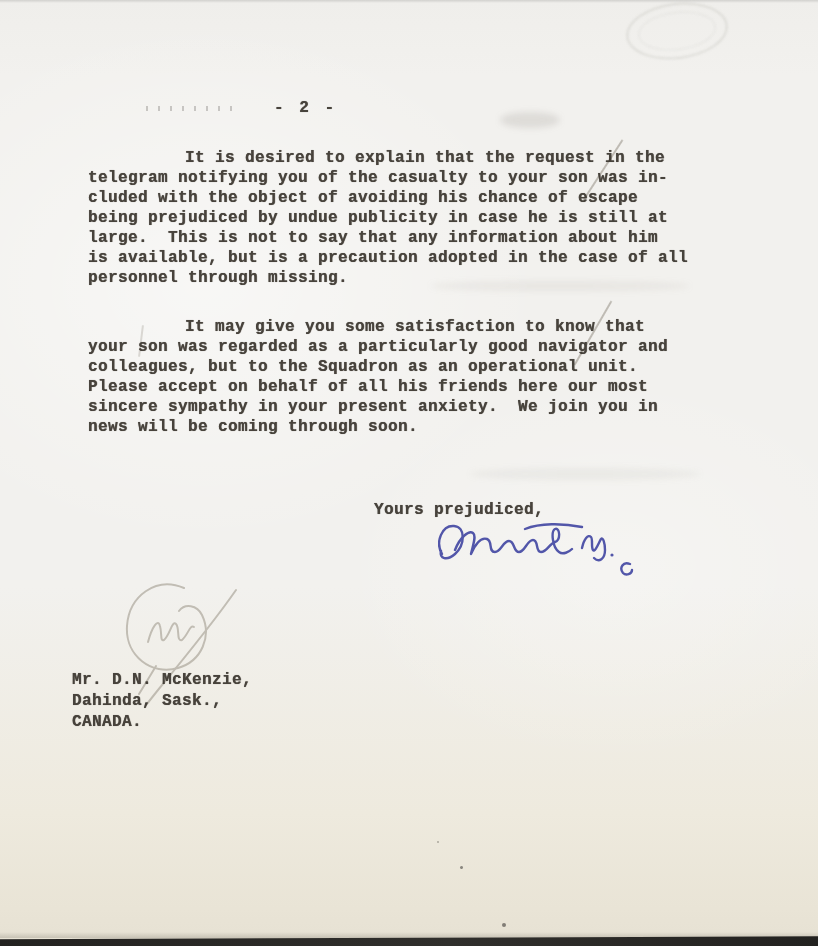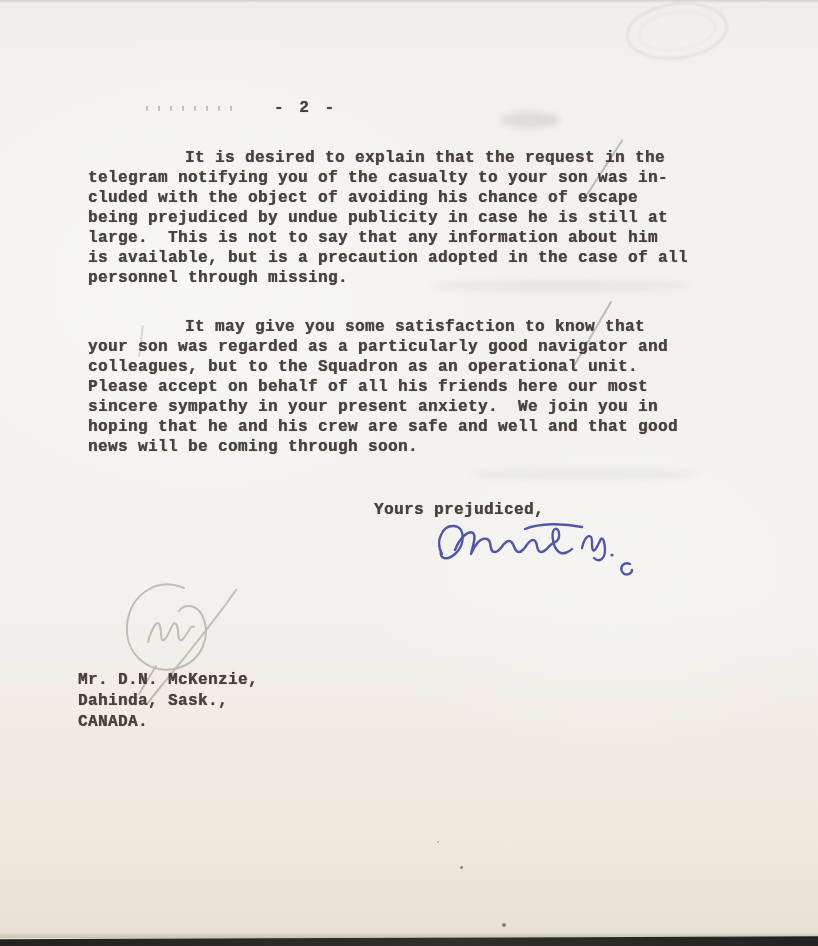--- a/index.html
+++ b/index.html
@@ -32,21 +32,21 @@
   .p2{top:317px;}
   .page-num{position:absolute;left:274px;top:99px;letter-spacing:3px;}
   .dots-row{
     position:absolute;left:146px;top:106px;width:88px;height:5px;
     background:repeating-linear-gradient(90deg,rgba(85,82,76,.4) 0 2px,rgba(85,82,76,0) 2px 12px);
     filter:blur(.4px);opacity:.7;
   }
   .closing{position:absolute;left:374px;top:501px;}
   .signature{position:absolute;left:430px;top:514px;}
   .pencil{position:absolute;left:112px;top:574px;}
-  .recipient{position:absolute;left:78px;top:670px;}
+  .recipient{position:absolute;left:72px;top:670px;}
   .recipient .line{height:21px;line-height:21px;}
   .stamp{
     position:absolute;left:626px;top:3px;width:98px;height:52px;
     border:2px solid rgba(150,150,143,.22);border-radius:50%;
     transform:rotate(-7deg);filter:blur(1.3px);
   }
   .stamp::after{
     content:"";position:absolute;inset:7px 10px;
     border:1px solid rgba(150,150,143,.16);border-radius:50%;
   }
@@ -99,21 +99,20 @@
     <div class="type line">is available, but is a precaution adopted in the case of all</div>
     <div class="type line">personnel through missing.</div>
   </div>
 
   <div class="para p2">
     <div class="type line indent">It may give you some satisfaction to know that</div>
     <div class="type line">your son was regarded as a particularly good navigator and</div>
     <div class="type line">colleagues, but to the Squadron as an operational unit.</div>
     <div class="type line">Please accept on behalf of all his friends here our most</div>
     <div class="type line">sincere sympathy in your present anxiety.  We join you in</div>
-    <div class="type line">hoping that he and his crew are safe and well and that good</div>
     <div class="type line">news will be coming through soon.</div>
   </div>
 
   <div class="type closing">Yours prejudiced,</div>
 
   <svg class="signature" width="218" height="64" viewBox="0 0 218 64" fill="none">
     <g stroke="#3c41a0" stroke-width="2.4" stroke-linecap="round" stroke-linejoin="round" opacity="0.88">
       <path d="M12 40 C 5 28, 12 11, 24 12 C 36 13, 35 31, 25 40 C 17 47, 9 45, 11 37"></path>
       <path d="M25 36 C 30 23, 39 16, 43 19 C 47 22, 42 34, 41 40 C 45 31, 51 23, 57 25 C 63 27, 58 38, 65 38 C 71 38, 73 27, 79 27 C 85 27, 83 38, 89 38 C 95 38, 97 26, 103 26 C 109 26, 105 38, 111 38 C 117 38, 119 30, 125 28 C 131 26, 130 13, 125 15 C 121 17, 122 33, 129 38 C 133 41, 139 38, 142 35"></path>
       <path d="M95 15 C 110 9, 132 9, 152 13"></path>

